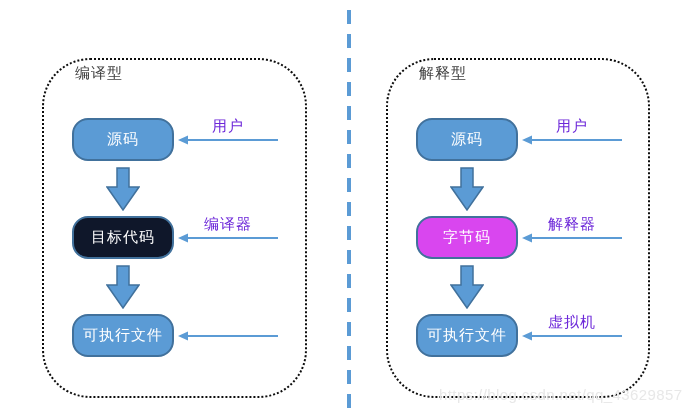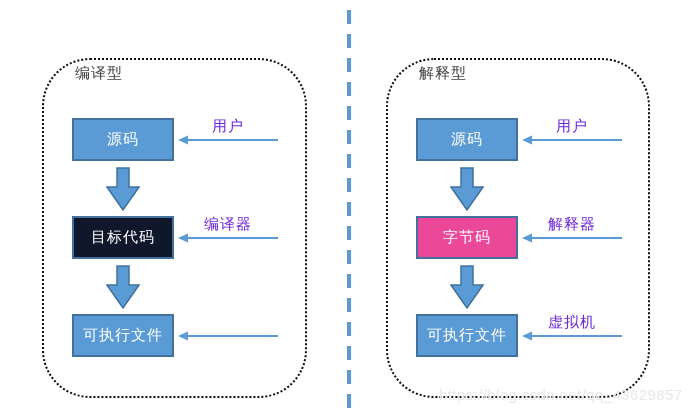--- a/index.html
+++ b/index.html
@@ -36,32 +36,32 @@
   }
   .row-1 { top: 58px; }
   .row-2 { top: 156px; }
   .row-3 { top: 254px; }
   .box {
     position: absolute;
     left: 28px;
     top: 0;
     width: 102px;
     height: 43px;
-    border-radius: 0;
+    border-radius: 16px;
     border: 2px solid #41719C;
     color: #ffffff;
     font-size: 15px;
     letter-spacing: 1px;
     display: flex;
     align-items: center;
     justify-content: center;
   }
   .box-blue   { background: #5B9BD5; }
   .box-orange { background: #0f172a; }
-  .box-green  { background: #ec4899; }
+  .box-green  { background: #d946ef; }
   .arrow-label {
     position: absolute;
     left: 134px;
     top: -1px;
     width: 100px;
     text-align: center;
     font-size: 15px;
     color: #6d28d9;
     letter-spacing: 1px;
   }

